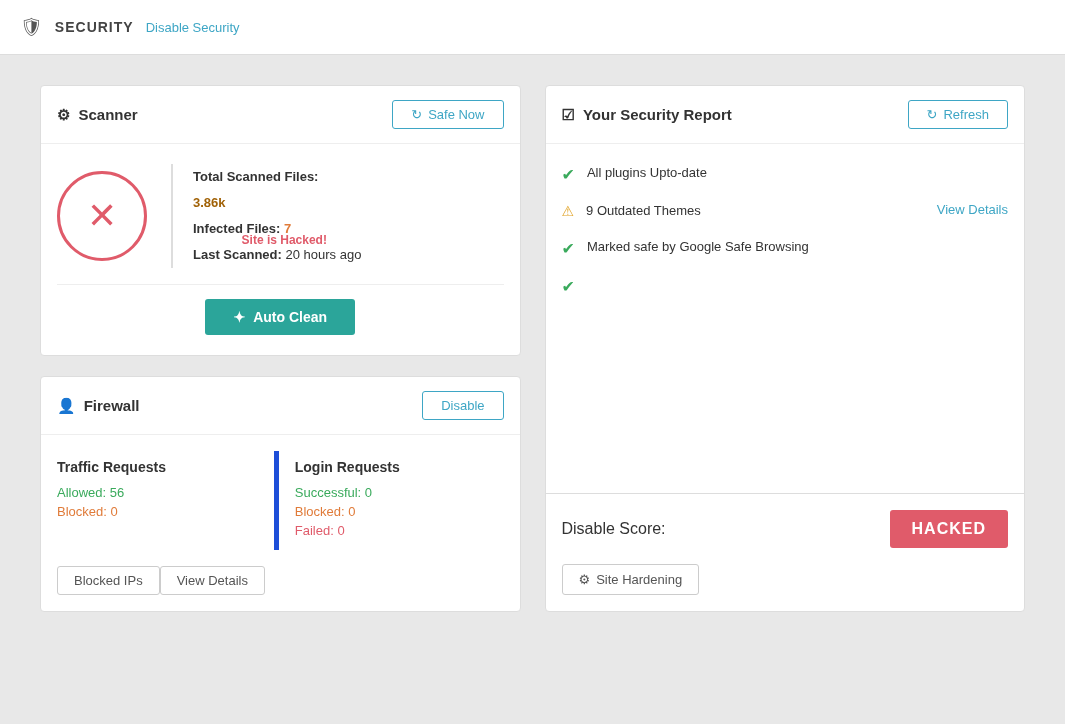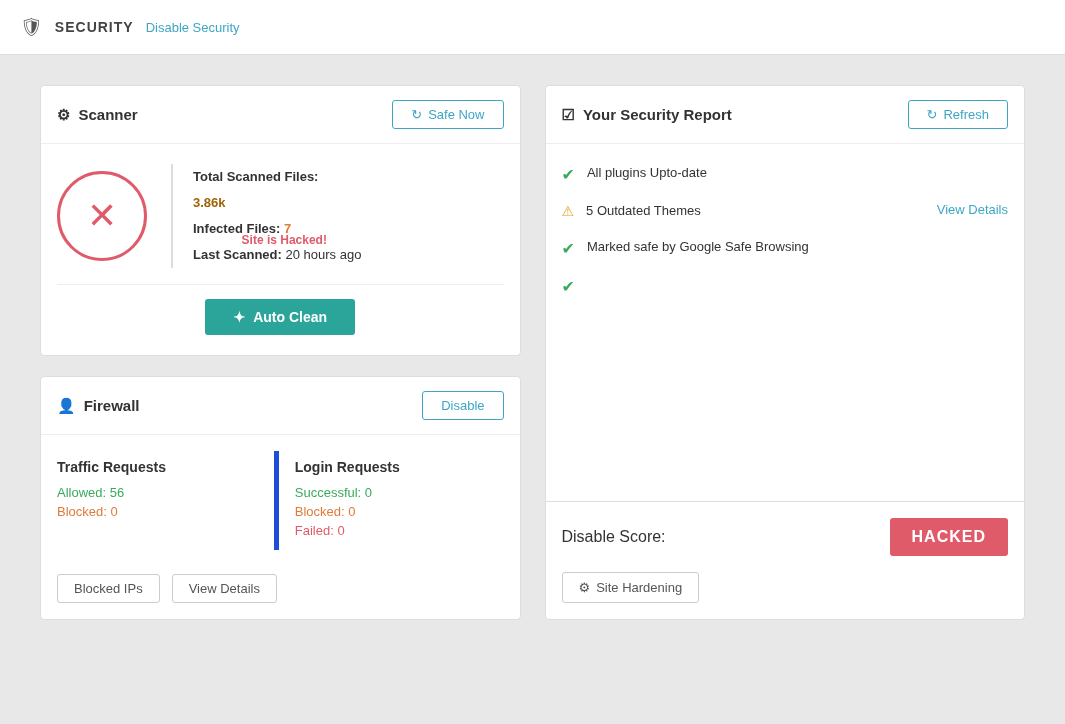--- a/index.html
+++ b/index.html
@@ -176,22 +176,21 @@
     .stat-line {
       font-size: 13px;
       margin-bottom: 4px;
     }
     .green { color: #3aaa5c; }
     .orange { color: #e07b39; }
     .red { color: #e05b6a; }
 
     .firewall-actions {
       display: flex;
-      gap: 12px;
-      margin-top: 24px;
+      margin-top: 16px;
       align-items: center;
     }
     .btn-small-outline {
       border: 1px solid #ccc;
       background: #fff;
       color: #555;
       padding: 6px 16px;
       border-radius: 3px;
       font-size: 13px;
       cursor: pointer;
@@ -392,21 +391,21 @@
 
       <div class="report-body">
 
         <div id="report-items">
             <div class="report-item">
               <span class="check-icon">✔</span>
               <span class="report-item-text">All plugins Upto-date</span>
             </div>
             <div class="report-item">
               <span class="warn-icon">⚠</span>
-              <span class="report-item-text">5  Outdated Themes</span>
+              <span class="report-item-text">9  Outdated Themes</span>
               <span class="view-details-link">View Details</span>
             </div>
             <div class="report-item">
               <span class="check-icon">✔</span>
               <span class="report-item-text">Marked safe by Google Safe Browsing</span>
             </div>
             <div class="report-item">
               <span class="check-icon">✔</span>
             </div>
           </div>

